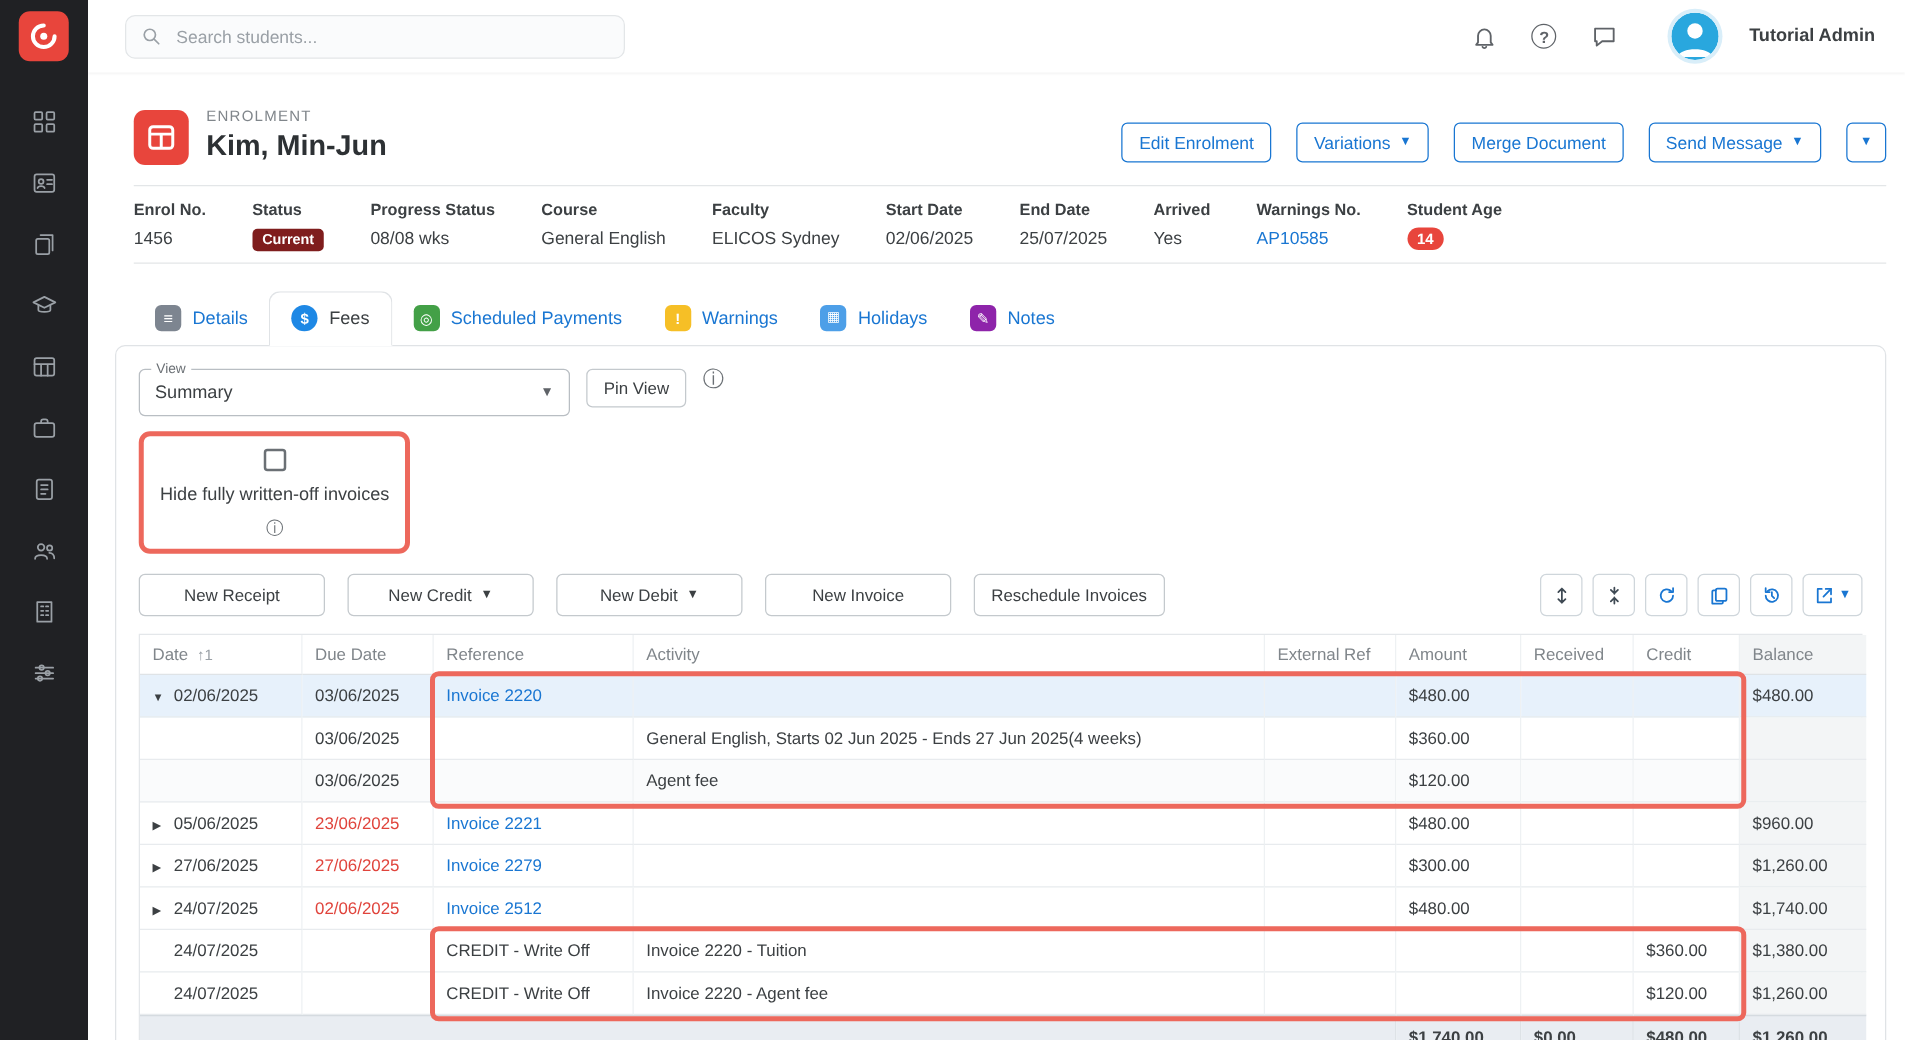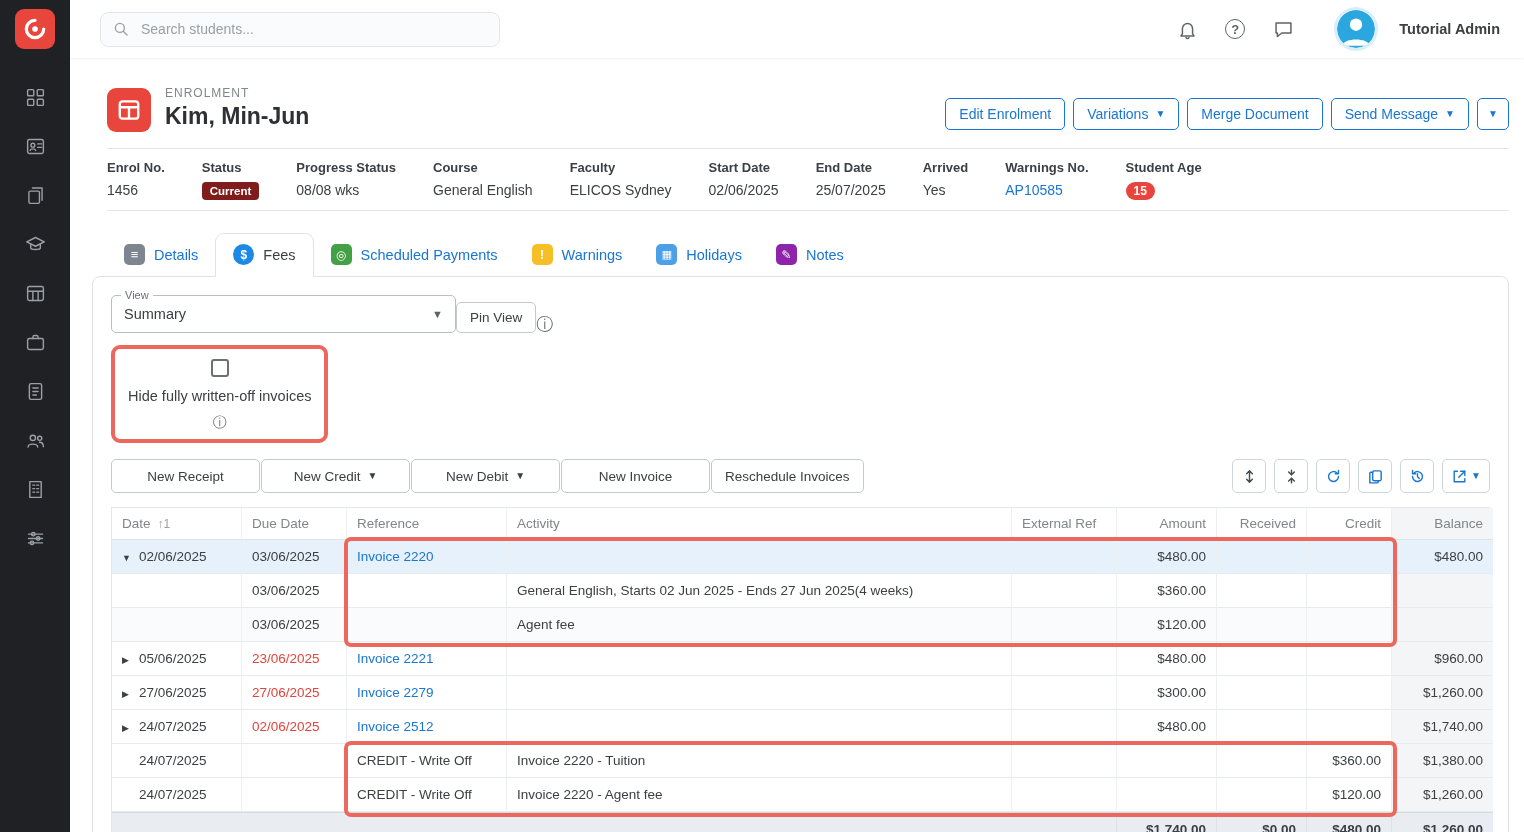--- a/index.html
+++ b/index.html
@@ -32,21 +32,21 @@
   .user { display:flex; align-items:center; gap:24px; margin-left:18px; cursor:pointer; }
   .avatar { width:38px; height:38px; border-radius:50%; overflow:hidden; box-shadow:0 0 0 3px #d9eef9; }
   .user-name { font-size:14.5px; font-weight:700; color:#3c4043; }
 
   
   .content { padding:28px 15px 0 22px; }
   .enr-head { display:flex; align-items:flex-start; }
   .enr-icon { width:44px; height:44px; background:#e8453c; border-radius:9px; display:flex; align-items:center; justify-content:center; margin:2px 14px 0 15px; }
   .enr-kicker { font-size:12px; color:#80868b; letter-spacing:1px; font-weight:500; }
   .enr-title { font-size:23px; font-weight:600; color:#2d3134; margin-top:3px; }
-  .enr-actions { margin-left:auto; display:flex; gap:8px; align-items:flex-end; padding-top:12px; }
+  .enr-actions { margin-left:auto; display:flex; gap:20px; align-items:flex-end; padding-top:12px; }
   .btn-blue { display:inline-flex; align-items:center; gap:7px; height:32px; padding:0 13px; background:#fff;
     border:1px solid #1976d2; color:#1976d2; font-size:14px; border-radius:5px; cursor:pointer; font-family:inherit; }
   .btn-blue.square { padding:0; width:32px; justify-content:center; }
   .caret { font-size:10px; line-height:1; }
 
   
   .info-row { margin:16px 0 0 15px; border-top:1px solid #e3e6e8; border-bottom:1px solid #e3e6e8;
     padding:11px 0 12px 0; display:flex; gap:37px; }
   .ilabel { font-size:13px; font-weight:700; color:#3c4043; }
   .ivalue { font-size:14px; color:#3c4043; margin-top:7px; }
@@ -64,54 +64,54 @@
     display:flex; align-items:center; justify-content:center; line-height:1; }
   .ti-details { background:#7d8590; font-size:13px; }
   .ti-fees { background:#1e88e5; border-radius:50%; }
   .ti-sched { background:#43a047; }
   .ti-warn { background:#f6bf26; }
   .ti-holiday { background:#4d9fe8; font-size:11px; }
   .ti-notes { background:#8e24aa; font-size:12px; }
 
   
   .panel { border:1px solid #e0e3e6; border-radius:8px; background:#fff; padding:18px 18px 14px 18px; position:relative; z-index:2; }
-  .view-row { display:flex; align-items:flex-end; }
+  .view-row { display:flex; align-items:flex-start; gap:13px; }
   .select { position:relative; width:345px; height:38px; border:1px solid #b9bec3; border-radius:5px; cursor:pointer;
     display:flex; align-items:center; padding:0 12px; }
   .select-label { position:absolute; top:-7px; left:9px; background:#fff; padding:0 4px; font-size:11px; color:#6b7075; }
   .select-value { font-size:14.5px; color:#3c4043; }
   .select-caret { margin-left:auto; color:#5f6368; font-size:11px; }
   .btn-plain { height:31px; padding:0 13px; background:#fff; border:1px solid #c4c9cd; border-radius:5px;
     font-size:13.5px; color:#3c4043; cursor:pointer; font-family:inherit; display:inline-flex; align-items:center; gap:7px; justify-content:center; }
   .info-glyph { color:#6b7075; font-size:17px; cursor:pointer; line-height:1; }
   .info-glyph.small { font-size:14px; }
 
   .ann-inline { display:inline-flex; align-items:center; gap:11px; border:4px solid #ed685c; border-radius:9px;
     padding:10px 13px; margin-top:12px; background:#fff;flex-direction:column; }
   .checkbox { width:18px; height:18px; border:2px solid #6b7075; border-radius:3px; background:#fff; cursor:pointer; flex:0 0 auto; }
   .cb-label { font-size:14.5px; color:#3c4043; }
 
-  .actions-row { display:flex; align-items:center; gap:1px; margin-top:16px; }
+  .actions-row { display:flex; align-items:center; gap:18px; margin-top:16px; }
   .actions-row .btn-plain { height:34px; min-width:149px; }
   .tool-icons { margin-left:auto; display:flex; gap:8px; }
   .icon-btn { width:34px; height:34px; border:1px solid #cfd6db; border-radius:5px; background:#fff; cursor:pointer;
     display:flex; align-items:center; justify-content:center; gap:3px; }
   .icon-btn.wide { width:48px; }
   .icon-btn svg { width:17px; height:17px; fill:none; stroke-width:2; stroke-linecap:round; stroke-linejoin:round; }
   .icon-btn .caret { color:#1976d2; }
 
   
   .table-wrap { margin-top:14px; border:1px solid #e4e7ea; position:relative; }
   .thead, .trow, .tfoot { display:grid; grid-template-columns:130px 105px 160px 505px 105px 100px 90px 85px 101px; }
   .th { height:32px; line-height:31px; font-size:13.5px; color:#80868b; padding:0 10px; border-right:1px solid #eef1f3;
     border-bottom:1px solid #dfe3e6; white-space:nowrap; overflow:hidden; cursor:pointer; }
   .td { height:34px; line-height:33px; font-size:13.5px; color:#3c4043; padding:0 10px; border-right:1px solid #eef1f3;
     border-bottom:1px solid #e8ebee; white-space:nowrap; overflow:hidden; }
   .th:last-child, .td:last-child { border-right:none; }
-  .c-amt, .c-rec, .c-crd, .c-bal { text-align:right; }
+  .c-amt, .c-rec, .c-crd, .c-bal { text-align:left; }
   .thead .c-bal, .trow .c-bal { background:#f3f5f6; }
   .trow.selected .td { background:#e7f1fb; }
   .trow.alt .td { background:#fafbfc; }
   .trow.alt .c-bal, .trow .c-bal { background:#f3f5f6; }
   .trow.selected .c-bal { background:#e7f1fb; }
   .caret-exp { display:inline-block; width:17px; font-size:9px; color:#3c4043; }
   .c-due.red { color:#e0443c; }
   .sort { color:#9aa0a6; font-size:12px; margin-left:7px; }
   .tfoot .td { background:#e9edf2; font-weight:700; border-bottom:none; border-top:1px solid #d5dbe0; border-right-color:#dde2e6; }
 
@@ -307,21 +307,21 @@
       <div>
           <div class="ilabel">Arrived</div>
           <div class="ivalue">Yes</div>
         </div>
       <div>
           <div class="ilabel">Warnings No.</div>
           <div class="ivalue"><span class="link">AP10585</span></div>
         </div>
       <div>
           <div class="ilabel">Student Age</div>
-          <div class="ivalue"><span class="badge-red">15</span></div>
+          <div class="ivalue"><span class="badge-red">14</span></div>
         </div>
     </div>
 
     <div class="tabs">
       <div class="tab">
           <span class="tabicon ti-details">≡</span>
           <span class="tablabel">Details</span>
         </div>
       <div class="tab active">
           <span class="tabicon ti-fees">$</span>

